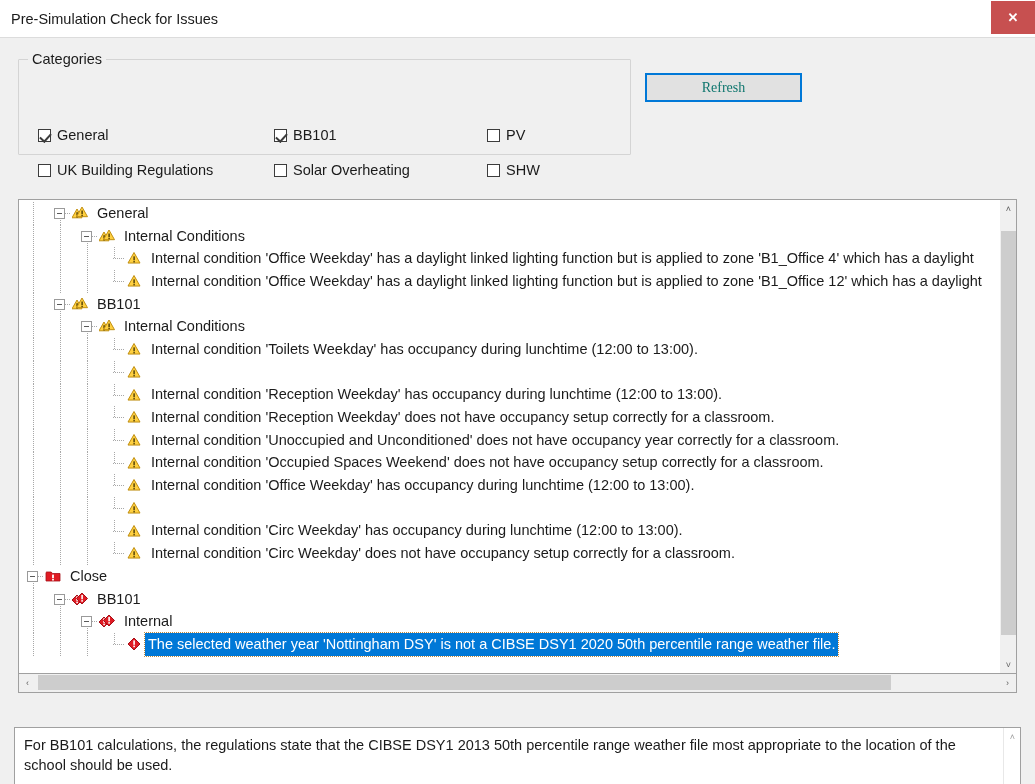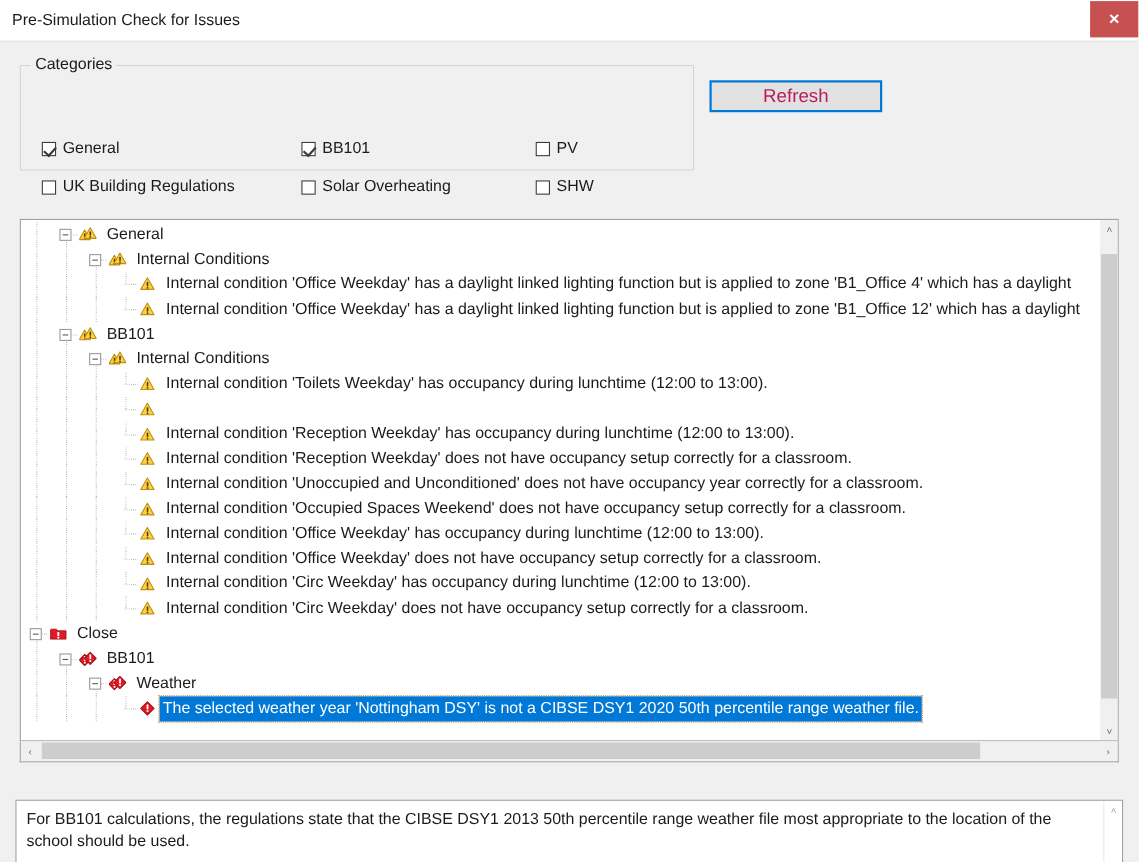--- a/index.html
+++ b/index.html
@@ -64,23 +64,24 @@
     border: solid #3c3c3c; border-width: 0 2px 2px 0;
     transform: rotate(42deg);
   }
   .cb-label { font-size: 14.5px; color: #1b1b1b; }
 
   
   .btn {
     position: absolute;
     background: #e1e1e1;
     border: 1px solid #adadad;
-    font-size: 17px; color: #be185d;
+    font-size: 14px; color: #0f766e;
     display: flex; align-items: center; justify-content: center;
     cursor: pointer;
+    font-family: Liberation Serif, serif;
   }
   .btn.default {
     border: 2px solid #0078d7;
     background: #e1e1e1;
   }
 
   
   .treepanel {
     position: absolute; left: 18px; top: 161px; width: 999px; height: 475px;
     background: #ffffff;
@@ -456,21 +457,20 @@
             <span class="vline" style="left:68px"></span>
             <span class="hline" style="left:94px; width:12px"></span>
             <span class="vline" style="left:95px; bottom:11px; top:0"></span>
             <span class="ico" style="left:107px">
               <svg width="16" height="16" viewBox="0 0 16 16">
                 <polygon points="8,2.5 14,13.06 2,13.06" fill="#ffd040" stroke="#c08f12" stroke-width="1" stroke-linejoin="round"></polygon>
                 <rect x="7.4" y="6.34" width="1.4" height="3.96" fill="#4a3a06"></rect>
                 <rect x="7.4" y="11.02" width="1.4" height="1.4" fill="#4a3a06"></rect>
               </svg>
             </span>
-            <span class="lbl" style="margin-left:126px">Internal condition 'Office Weekday' does not have occupancy setup correctly for a classroom.</span>
           </div>
           <div class="node" style="height: 22.7px;">
             <span class="vline" style="left:14px"></span>
             <span class="vline" style="left:41px"></span>
             <span class="vline" style="left:68px"></span>
             <span class="hline" style="left:94px; width:12px"></span>
             <span class="vline" style="left:95px; bottom:11px; top:0"></span>
             <span class="ico" style="left:107px">
               <svg width="16" height="16" viewBox="0 0 16 16">
                 <polygon points="8,2.5 14,13.06 2,13.06" fill="#ffd040" stroke="#c08f12" stroke-width="1" stroke-linejoin="round"></polygon>
@@ -534,21 +534,21 @@
             <span class="ico" style="left:80px">
               <svg width="16" height="16" viewBox="0 0 16 16">
                 <polygon points="5,4 10,9 5,14 0,9" fill="#e01b24" stroke="#a50f16" stroke-width="1" stroke-linejoin="round"></polygon>
                 <rect x="4.3" y="5.4" width="1.6" height="4.4" fill="#ffffff"></rect>
                 <rect x="4.3" y="10.6" width="1.6" height="1.6" fill="#ffffff"></rect>
                 <polygon points="10,2 15.5,7.5 10,13 4.5,7.5" fill="#e01b24" stroke="#a50f16" stroke-width="1" stroke-linejoin="round"></polygon>
                 <rect x="9.3" y="3.9" width="1.6" height="4.4" fill="#ffffff"></rect>
                 <rect x="9.3" y="9.1" width="1.6" height="1.6" fill="#ffffff"></rect>
               </svg>
             </span>
-            <span class="lbl" style="margin-left:99px">Weather</span>
+            <span class="lbl" style="margin-left:99px">Internal</span>
           </div>
           <div class="node" style="height: 22.7px;">
             <span class="vline" style="left:14px"></span>
             <span class="vline" style="left:41px"></span>
             <span class="vline" style="left:68px"></span>
             <span class="hline" style="left:94px; width:12px"></span>
             <span class="vline" style="left:95px; bottom:11px; top:0"></span>
             <span class="ico" style="left:107px">
               <svg width="16" height="16" viewBox="0 0 16 16">
                 <polygon points="8,2 14,8 8,14 2,8" fill="#e01b24" stroke="#a50f16" stroke-width="1" stroke-linejoin="round"></polygon>

